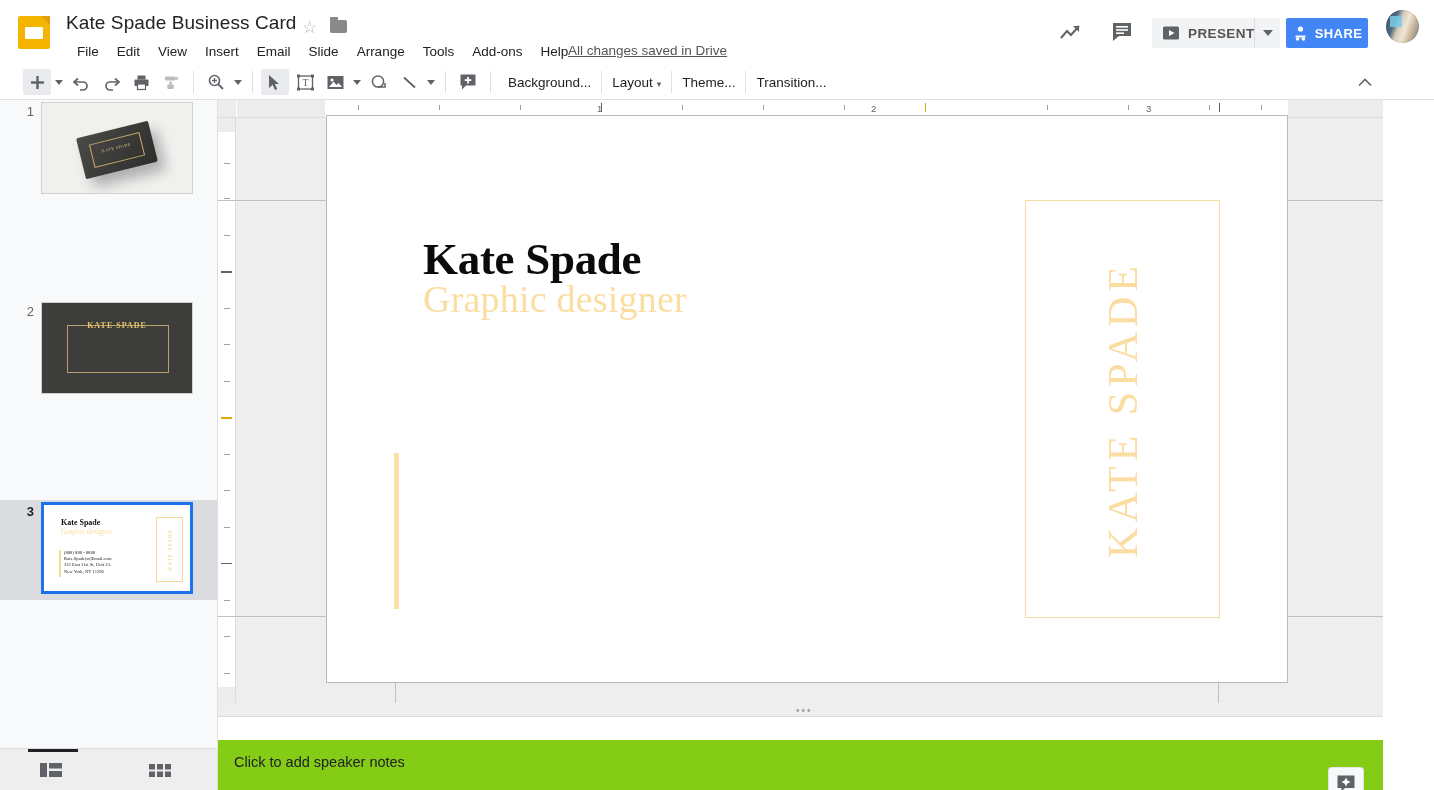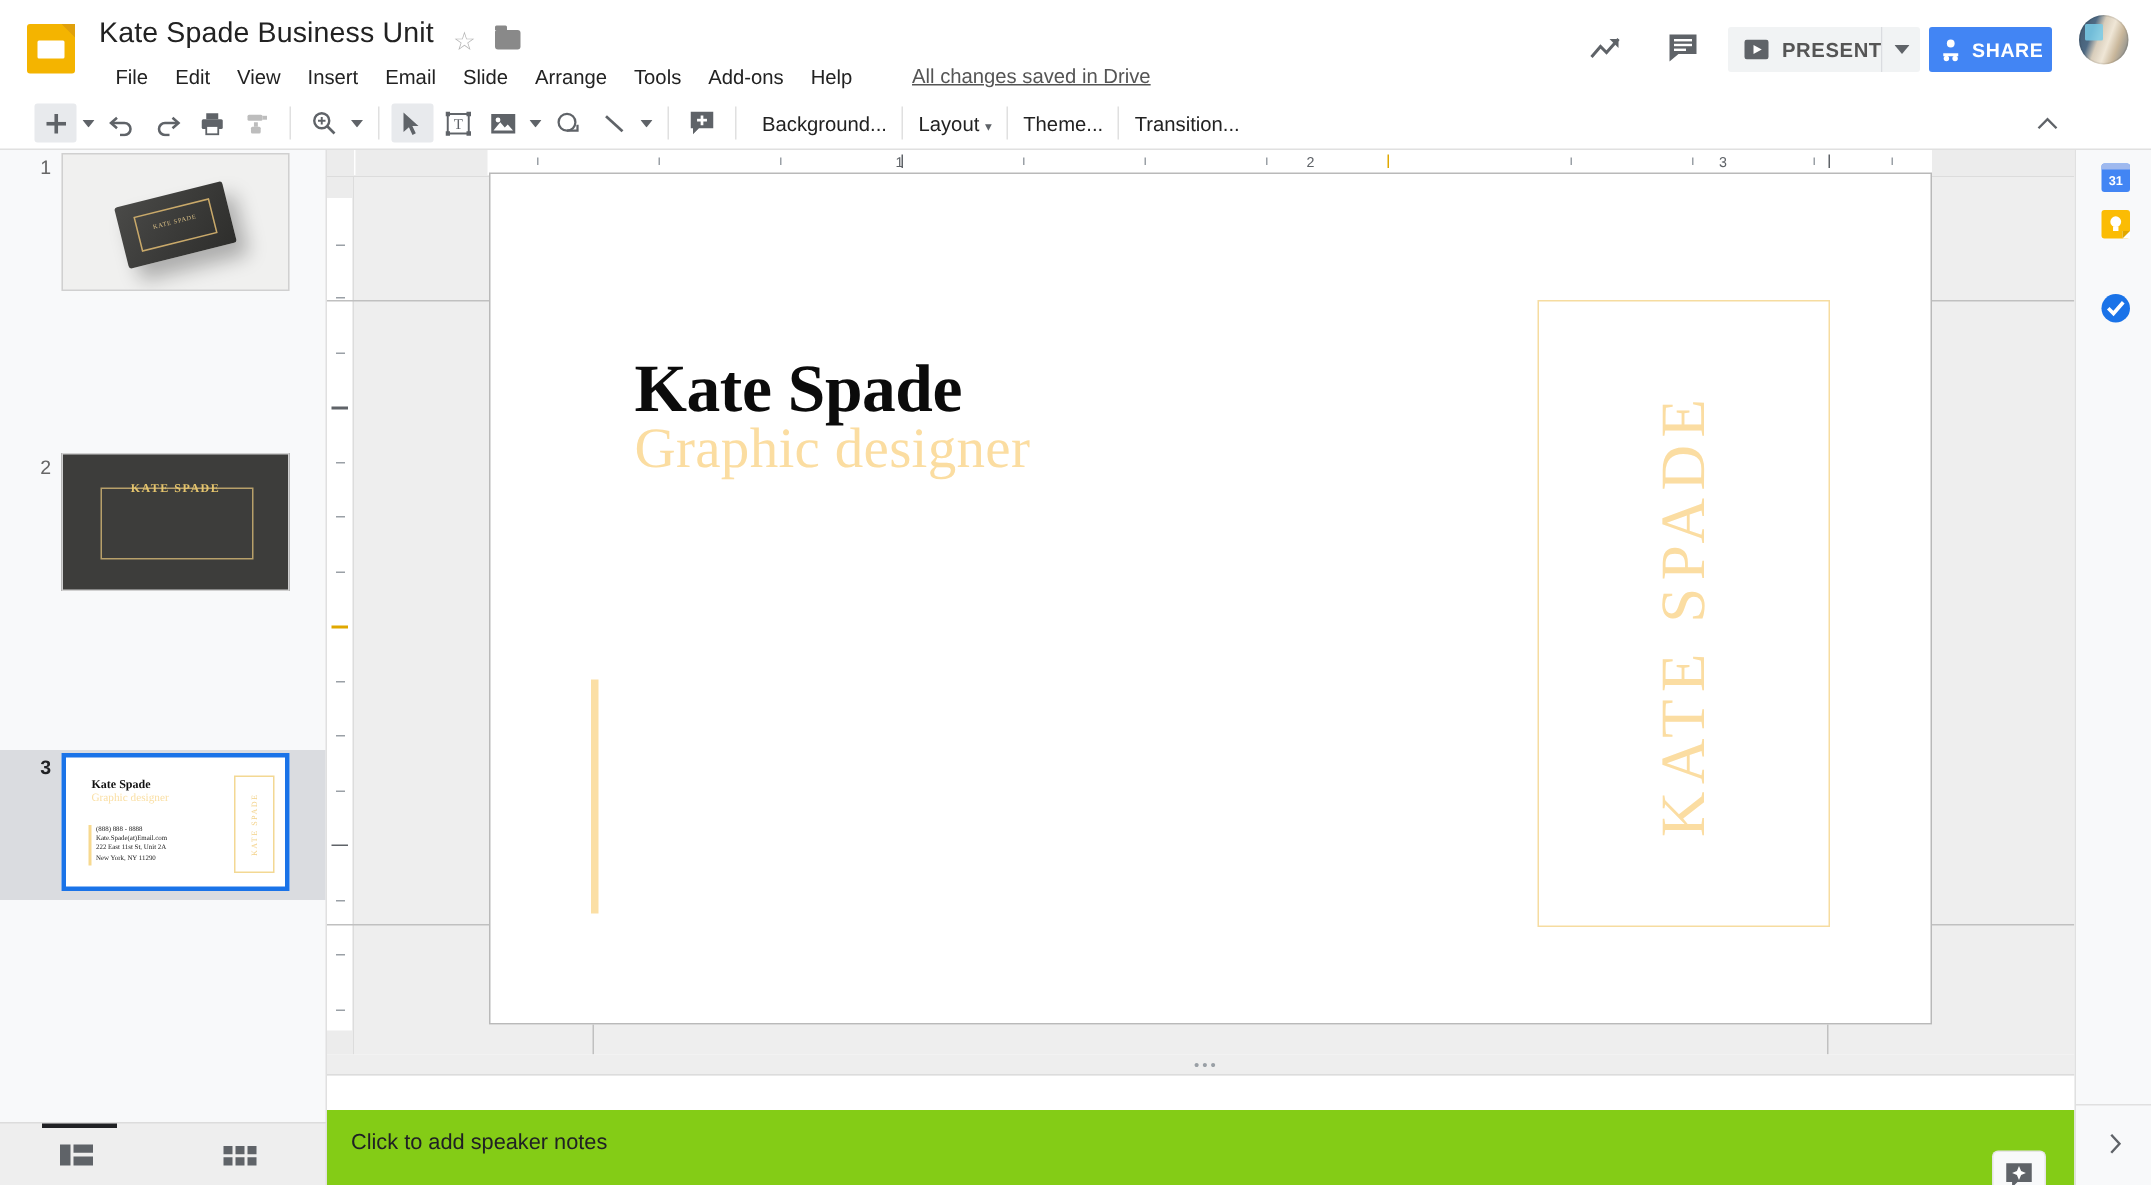--- a/index.html
+++ b/index.html
@@ -42,21 +42,21 @@
   .folder-icon::before {
     content:""; position:absolute; left:0; top:-3px; width:8px; height:3px;
     background:#898989; border-radius:1px 1px 0 0;
   }
   .menubar { position: absolute; left: 68px; top: 40px; display: flex; gap: 0; }
   .menu-item {
     font-size: 13.5px; color: #222; padding: 3px 9px; cursor: pointer;
     border-radius: 2px; line-height: 18px;
   }
   .save-status {
-    position: absolute; left: 608px; top: 43px;
+    position: absolute; left: 568px; top: 43px;
     font-size: 13.5px; color: #555; text-decoration: underline; cursor: pointer;
   }
 
   
   .trend-icon { position: absolute; left: 1058px; top: 21px; width: 26px; height: 22px; cursor:pointer;}
   .comment-icon { position: absolute; left: 1110px; top: 20px; width: 24px; height: 23px; cursor:pointer;}
   .present-btn {
     position: absolute; left: 1152px; top: 18px; height: 30px;
     background: #f1f3f4; border-radius: 2px 0 0 2px;
     display: flex; align-items: center; padding: 0 14px 0 10px; cursor: pointer;
@@ -293,21 +293,21 @@
   }
   .rail-divider{position:absolute;left:0;top:636px;width:51px;height:1px;background:#e0e0e0;}
 </style>
 </head>
 <body>
 
 <div class="app">
 
   <div class="header">
     <div class="doc-icon"></div>
-    <div class="doc-title">Kate Spade Business Unit</div>
+    <div class="doc-title">Kate Spade Business Card</div>
     <div class="star-icon">☆</div>
     <div class="folder-icon"></div>
 
     <div class="menubar">
       <div class="menu-item">File</div>
       <div class="menu-item">Edit</div>
       <div class="menu-item">View</div>
       <div class="menu-item">Insert</div>
       <div class="menu-item">Email</div>
       <div class="menu-item">Slide</div>
@@ -604,36 +604,14 @@
   <div class="notes">
     <div class="notes-placeholder">Click to add speaker notes</div>
     <div class="explore-btn">
       <svg width="20" height="20" viewBox="0 0 20 20">
           <path d="M1.5 1.5h17v12.5H9l-3.6 3.6v-3.6H1.5z" fill="#5f6368"></path>
           <polygon points="10,3.4 11.4,6.6 14.6,8 11.4,9.4 10,12.6 8.6,9.4 5.4,8 8.6,6.6" fill="#fff"></polygon>
         </svg>
     </div>
   </div>
 
-  <div class="rail">
-    <div class="rail-icon rail-cal">
-        <span>31</span>
-      </div>
-    <div class="rail-icon rail-keep">
-      <svg width="19" height="19" viewBox="0 0 19 19">
-          <circle cx="9.5" cy="7.8" r="3.6" fill="#fff"></circle>
-          <rect x="7.7" y="11" width="3.6" height="3" fill="#fff"></rect>
-        </svg>
-    </div>
-    <div class="rail-icon rail-tasks">
-      <svg width="19" height="19" viewBox="0 0 19 19">
-          <polyline points="4.5,9.5 8,13 14.5,5.5" fill="none" stroke="#fff" stroke-width="2.4"></polyline>
-        </svg>
-    </div>
-    <div class="rail-divider"></div>
-    <div class="chev-right">
-      <svg width="10" height="15" viewBox="0 0 10 15">
-          <polyline points="2.5,1.5 8,7.5 2.5,13.5" fill="none" stroke="#5f6368" stroke-width="1.6"></polyline>
-        </svg>
-    </div>
-  </div>
 
 </div>
 
 </body></html>

